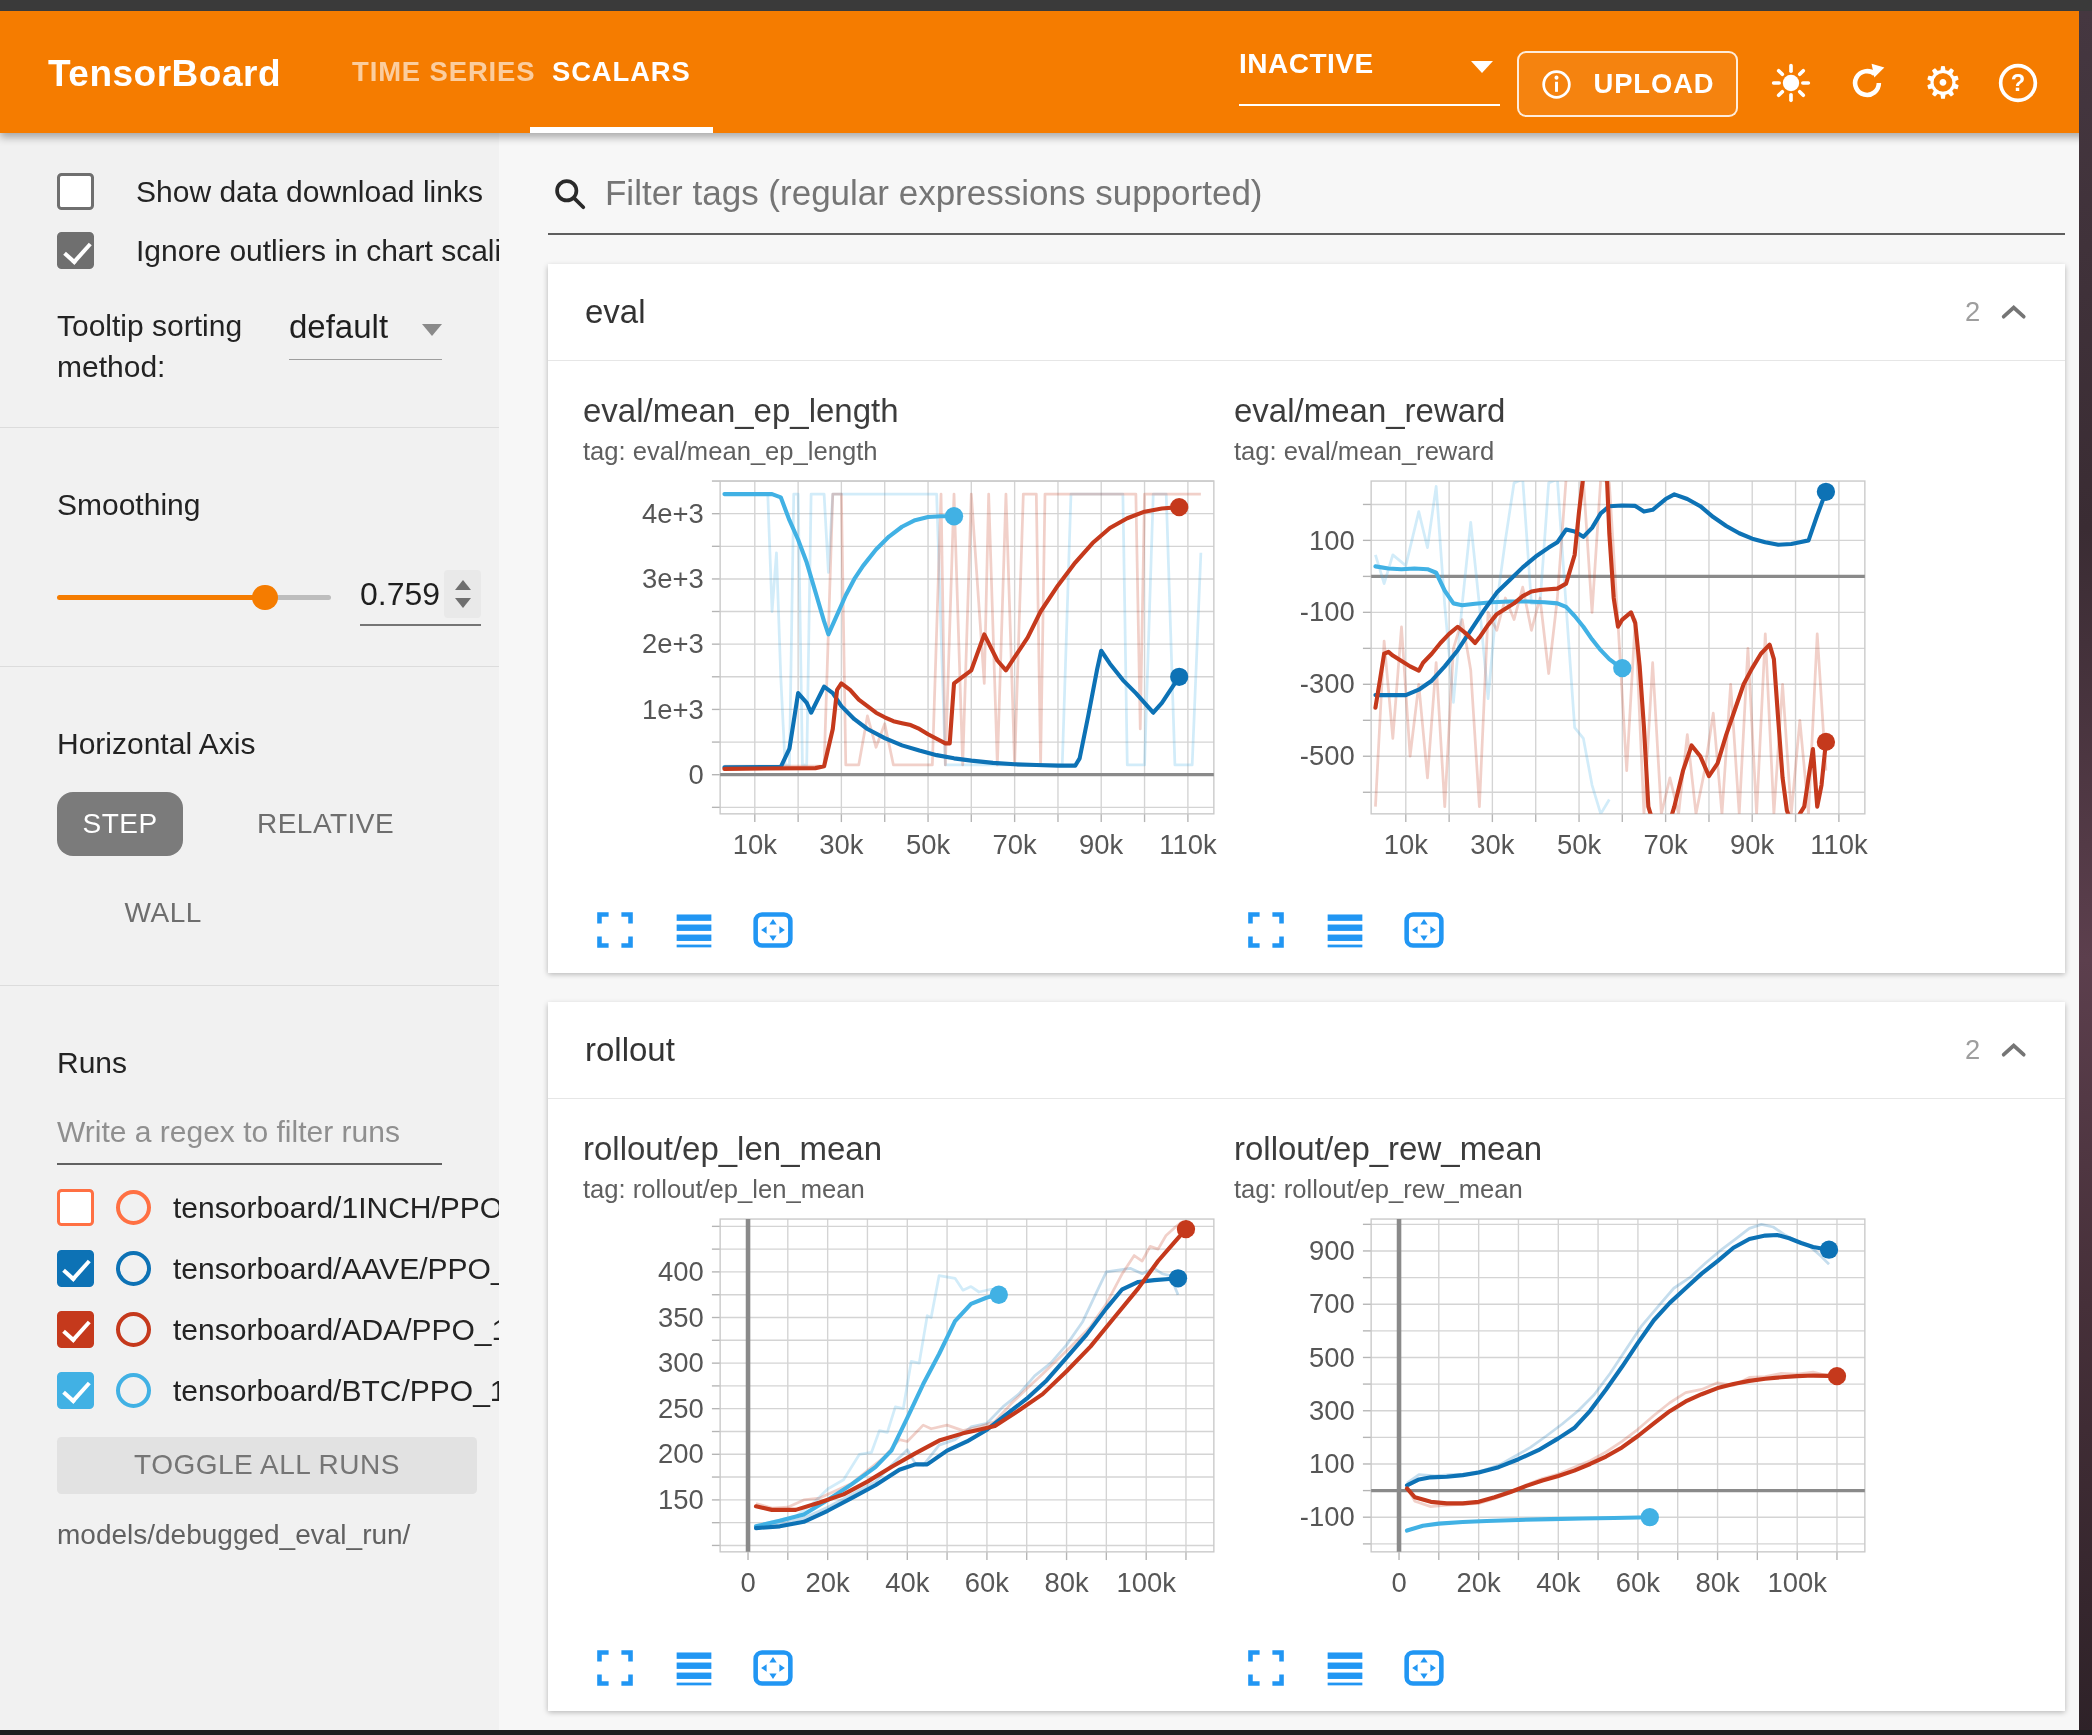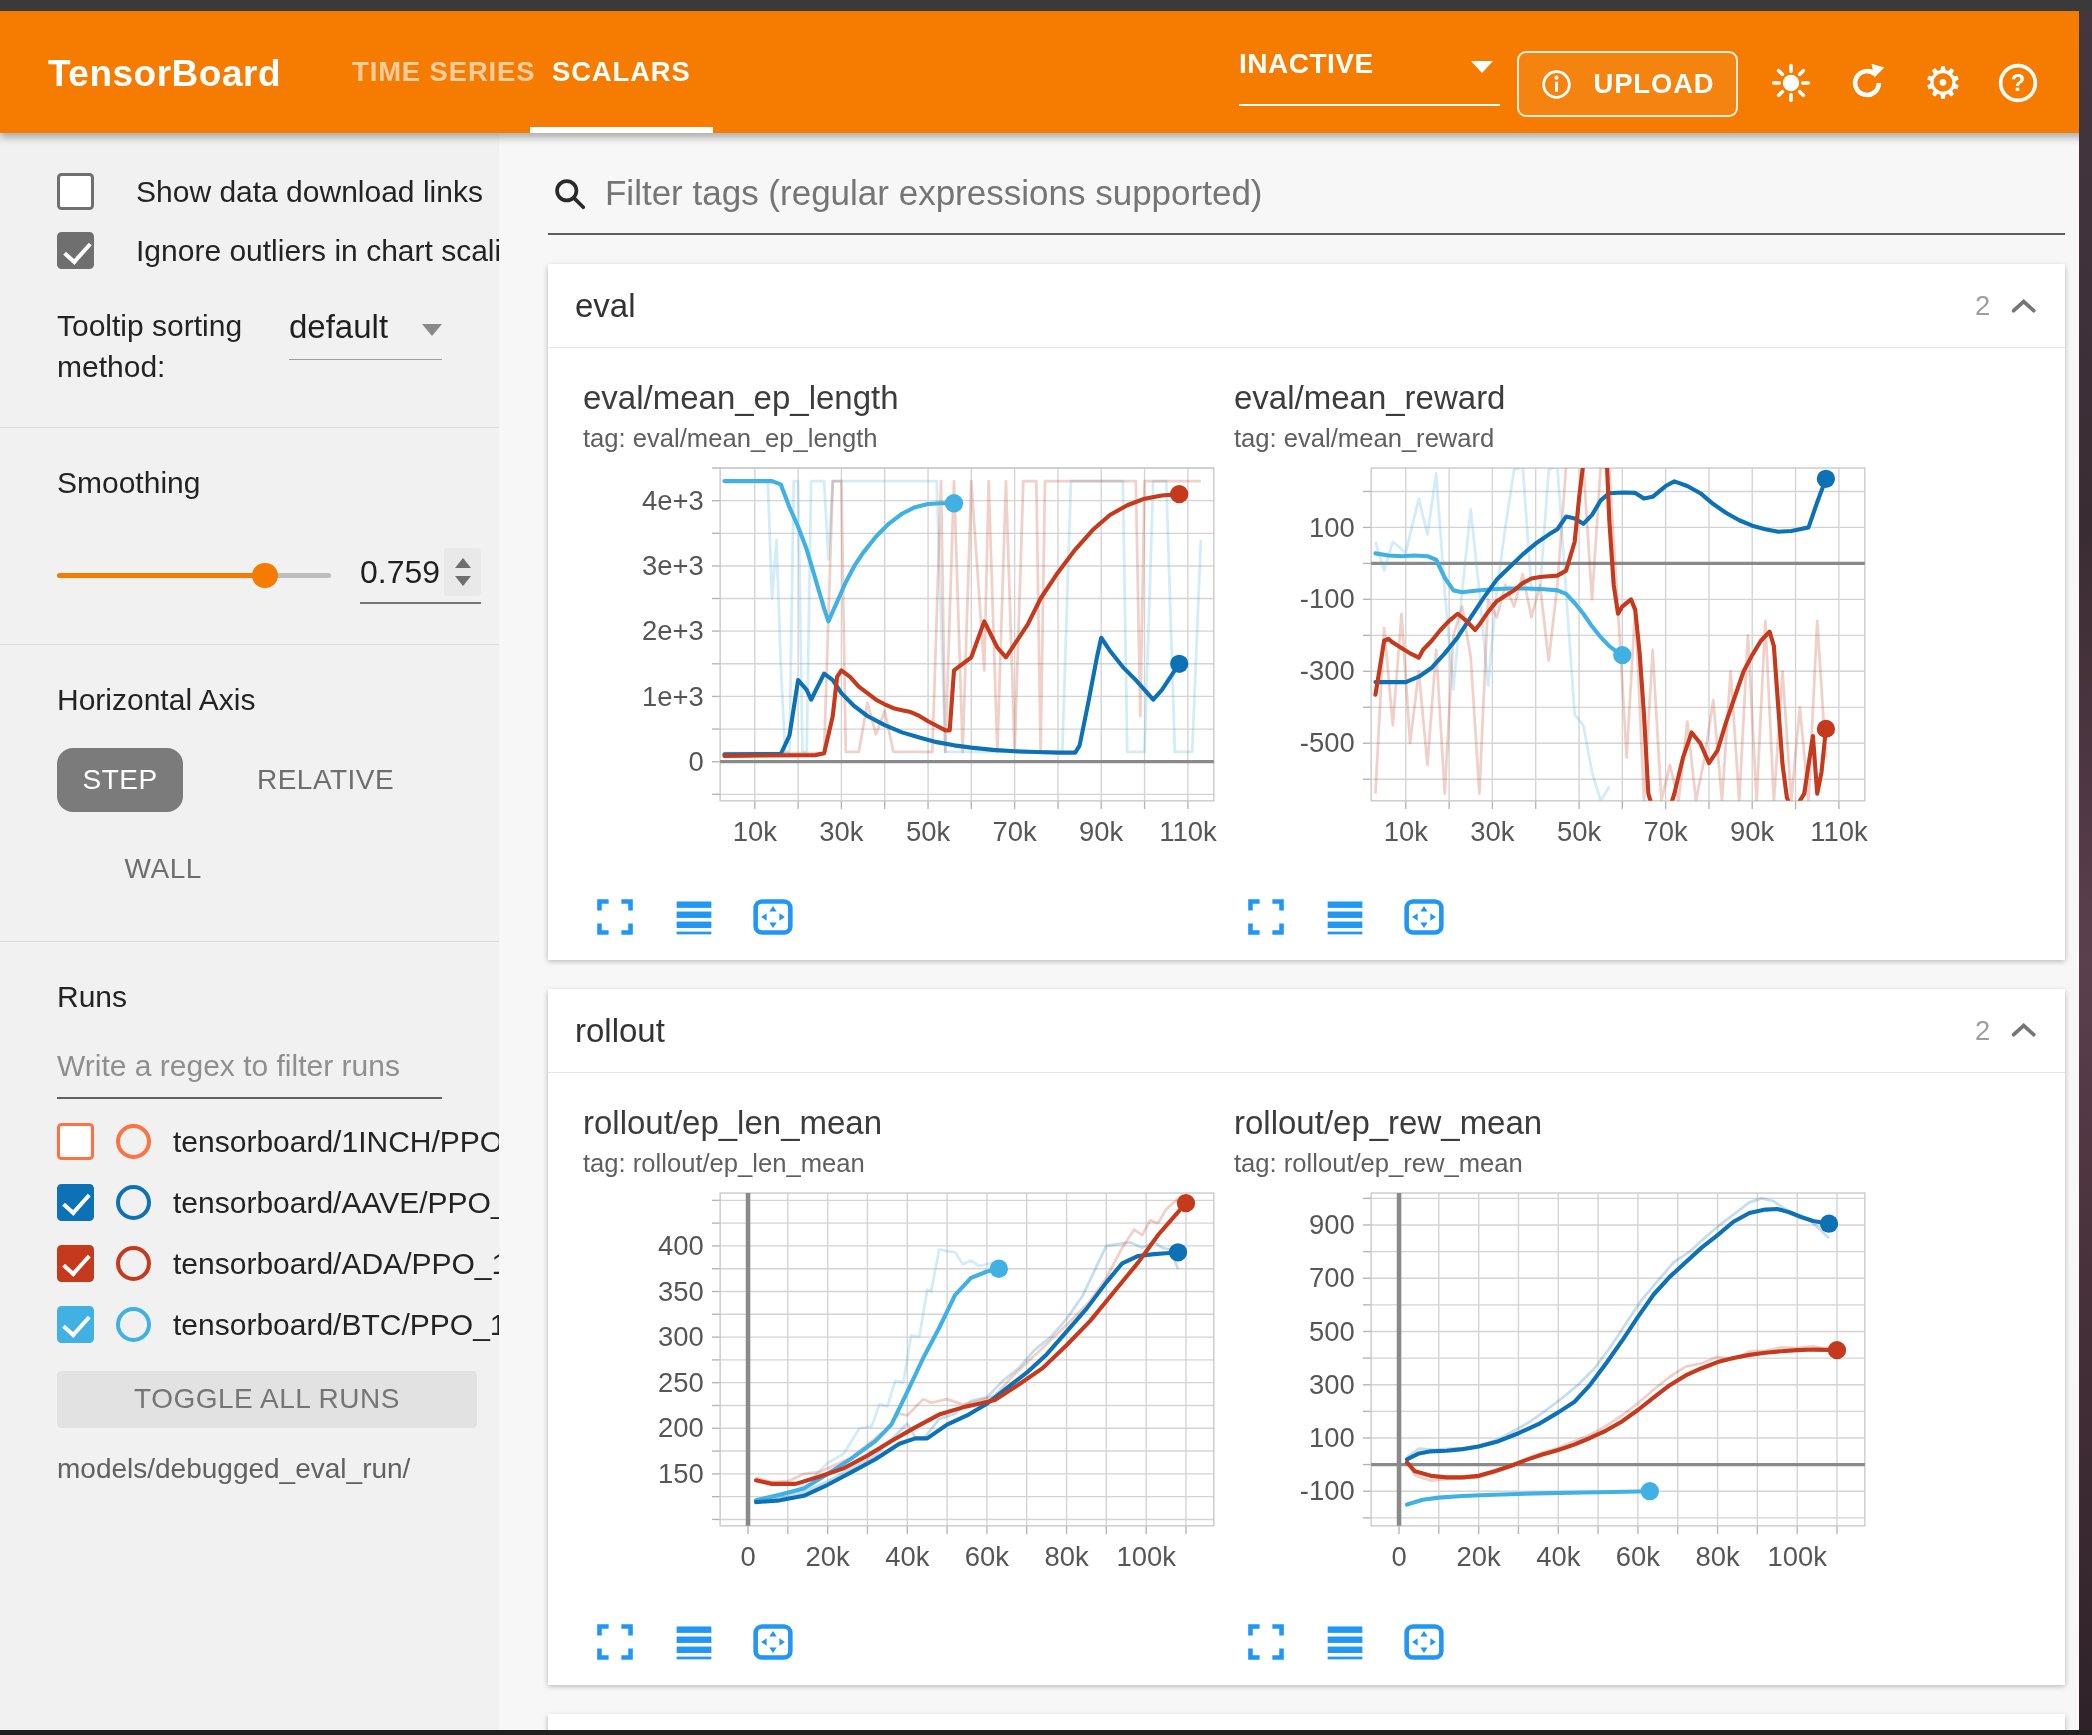--- a/index.html
+++ b/index.html
@@ -35,21 +35,21 @@
   .cbrow { display:flex; align-items:center; gap:42px; margin-bottom:22px; white-space:nowrap; cursor:pointer; }
   .cb { width:37px; height:37px; border:3.7px solid #6f6f6f; border-radius:4.6px; flex:none; position:relative; background:#fff; }
   .cb.checked { background:#6f6f6f; border-color:#6f6f6f; }
   .cb.checked::after { content:''; position:absolute; left:10px; top:1.8px; width:11px; height:22px; border-right:4.6px solid #fff; border-bottom:4.6px solid #fff; transform:rotate(42deg); }
   .cb-label { font-size:30px; color:#232323; }
   .tooltip-row { display:flex; align-items:flex-start; margin-top:37px; }
   .tooltip-label { font-size:30px; color:#232323; width:228px; line-height:1.35; }
   .select-box { margin-left:25.6px; margin-top:2px; width:169px; border-bottom:1.8px solid #9e9e9e; padding-bottom:12.8px; position:relative; font-size:33px; color:#1f1f1f; cursor:pointer; }
   .select-caret { position:absolute; right:0; top:16.4px; width:0; height:0; border-left:10px solid transparent; border-right:10px solid transparent; border-top:12px solid #8a8a8a; }
   .divider { border:none; border-top:1.8px solid #dcdcdc; margin:40px 0 0 0; }
-  .sec-label { font-size:30px; color:#232323; margin-top:38px; }
+  .sec-label { font-size:30px; color:#232323; margin-top:60px; }
   .slider-row { display:flex; align-items:center; margin-top:48px; }
   .slider { position:relative; width:274px; height:37px; cursor:pointer; flex:none; }
   .slider .track-l { position:absolute; top:15.5px; left:0; height:5.5px; background:#f57c00; border-radius:2.7px; }
   .slider .track-r { position:absolute; top:15.5px; right:0; height:5.5px; background:#bdbdbd; border-radius:2.7px; }
   .slider .knob { position:absolute; top:5.5px; width:25.6px; height:25.6px; border-radius:50%; background:#f57c00; }
   .smooth-box { margin-left:29px; display:flex; align-items:center; border-bottom:2.7px solid #757575; padding-bottom:5.5px; }
   .smooth-input { width:84px; border:none; background:transparent; font-size:32px; color:#1f1f1f; font-family:"Liberation Sans",sans-serif; text-align:left; outline:none; }
   .spinner { width:37px; height:48px; background:#e9e9e9; border-radius:3.7px; display:flex; flex-direction:column; align-items:center; justify-content:center; gap:7.3px; cursor:pointer; }
   .spin-up { width:0; height:0; border-left:8.2px solid transparent; border-right:8.2px solid transparent; border-bottom:10px solid #6f6f6f; }
   .spin-dn { width:0; height:0; border-left:8.2px solid transparent; border-right:8.2px solid transparent; border-top:10px solid #6f6f6f; }
@@ -67,21 +67,21 @@
   .run-label { font-size:30px; color:#232323; }
   .toggle-all { margin-top:27.4px; width:420px; height:57px; background:#e2e2e2; border-radius:4.6px; border:none;
                 font-size:28px; color:#757575; letter-spacing:0.5px; display:flex; align-items:center; justify-content:center; cursor:pointer; }
   .runs-footer { margin-top:25.6px; font-size:28px; color:#616161; }
 
   
   .filter-row { display:flex; align-items:center; gap:18.3px; border-bottom:2.7px solid #5e5e5e; padding:12.8px 3.7px 20px 3.7px; }
   .filter-input { flex:1; border:none; background:transparent; outline:none; font-size:35px; color:#333; font-family:"Liberation Sans",sans-serif; }
   .filter-input::placeholder { color:#757575; }
   .card { background:#fff; box-shadow:0 1.8px 5.5px rgba(0,0,0,.28); margin-top:29px; }
-  .card-head { height:84px; display:flex; align-items:center; padding:0 27px; border-bottom:1.8px solid #e6e6e6; cursor:pointer; }
+  .card-head { height:97px; display:flex; align-items:center; padding:0 37px; border-bottom:1.8px solid #e6e6e6; cursor:pointer; }
   .card-title { font-size:33px; color:#333; }
   .card-right { margin-left:auto; display:flex; align-items:center; gap:20px; }
   .card-count { font-size:27.4px; color:#9e9e9e; }
   .charts-row { display:flex; padding:31px 0 9.1px 35px; }
   .chart-box { width:651px; flex:none; }
   .chart-title { font-size:33px; color:#3c3c3c; font-weight:500; }
   .chart-tag { font-size:25.6px; color:#5f5f5f; margin-top:7.3px; }
   .chart-svg { display:block; margin-top:3.7px; }
   .chart-icons { display:flex; align-items:center; gap:37px; margin:0 0 12.8px 11px; }
   .cicon { width:42px; height:42px; cursor:pointer; }

